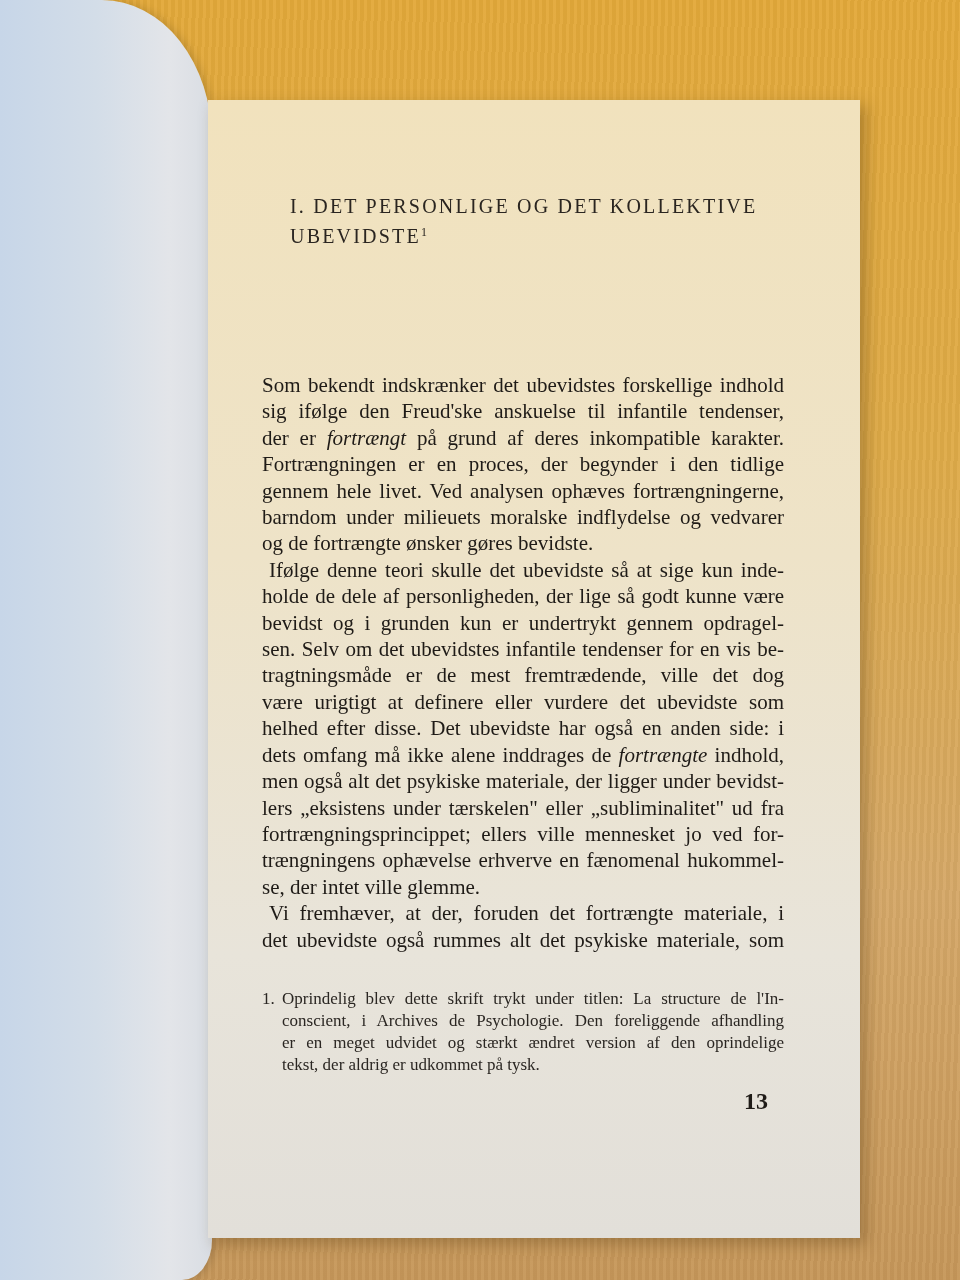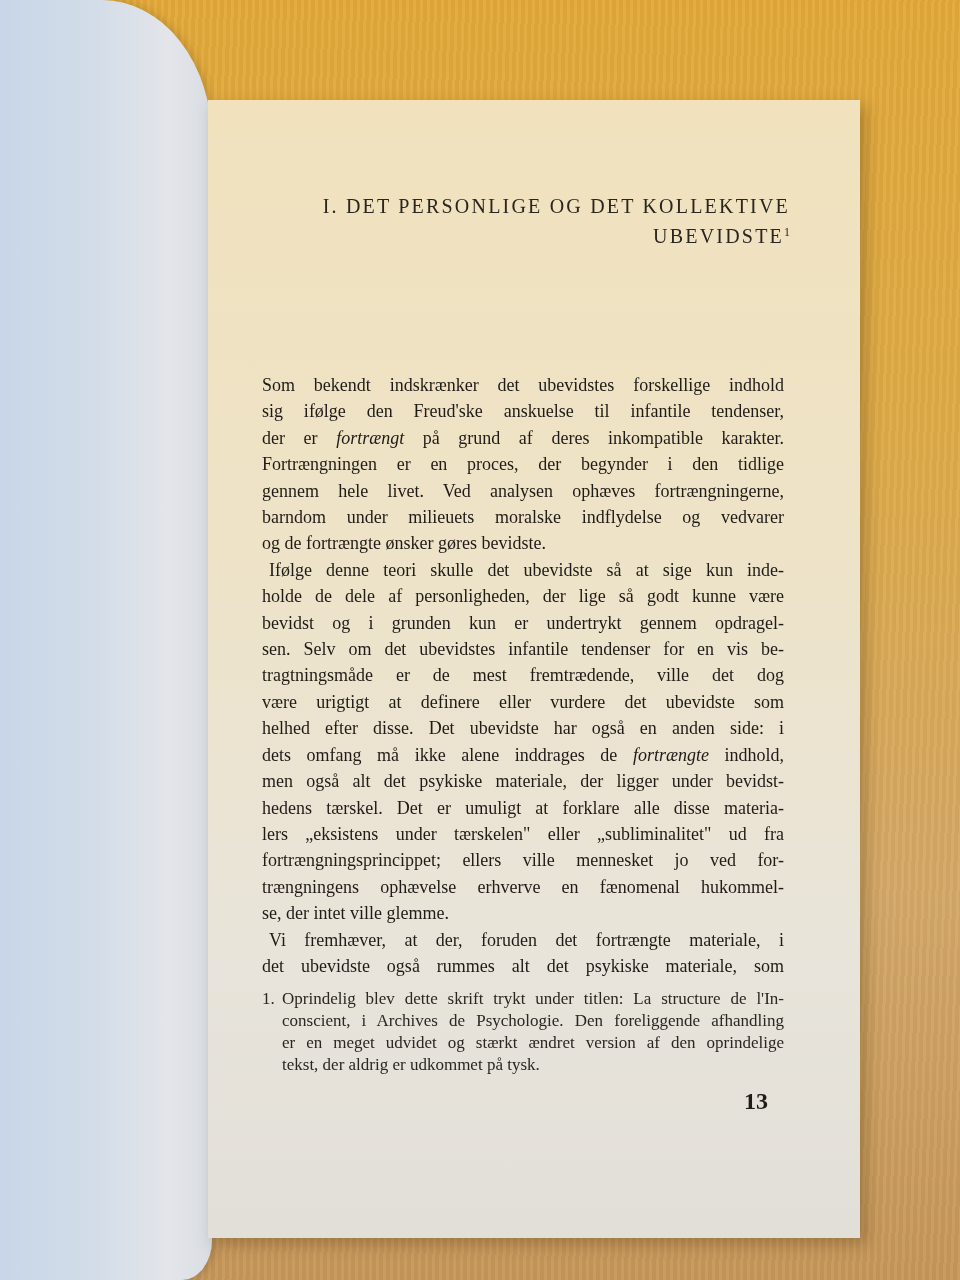--- a/index.html
+++ b/index.html
@@ -19,27 +19,27 @@
   }
   .left-page {
     position: absolute; left: 0; top: 0; width: 212px; height: 1280px;
     background: linear-gradient(90deg, #c7d6e8 0%, #d3dde8 45%, #e3e5e9 80%, #d9dde3 100%);
     border-top-right-radius: 110px 140px;
     border-bottom-right-radius: 30px 40px;
     box-shadow: 3px 0 8px rgba(0,0,0,0.15);
   }
   .chapter-title {
     position: absolute; left: 290px; top: 193px; width: 500px;
-    text-align: right; color: #2a2520;
+    text-align: left; color: #2a2520;
     font-size: 20px; letter-spacing: 2.2px; line-height: 26px;
   }
   .chapter-title sup { font-size: 12px; letter-spacing: 0; vertical-align: 7px; }
   .body-text {
     position: absolute; left: 262px; top: 372px; width: 522px;
-    color: #1f1b17; font-size: 18px; line-height: 26.4px;
+    color: #1f1b17; font-size: 21px; line-height: 26.4px;
     text-align: justify; text-align-last: justify;
   }
   .line { display: block; white-space: nowrap; text-align: justify; text-align-last: justify; }
   .line.last { text-align-last: left; }
   .line.indent { padding-left: 7px; }
   .fn {
     position: absolute; left: 262px; top: 988px; width: 522px;
     color: #2a2622; font-size: 17px; line-height: 22px;
   }
   .fn .line { padding-left: 20px; }
@@ -74,21 +74,20 @@
   <span class="line last">og de fortrængte ønsker gøres bevidste.</span>
   <span class="line indent">Ifølge denne teori skulle det ubevidste så at sige kun inde-</span>
   <span class="line">holde de dele af personligheden, der lige så godt kunne være</span>
   <span class="line">bevidst og i grunden kun er undertrykt gennem opdragel-</span>
   <span class="line">sen. Selv om det ubevidstes infantile tendenser for en vis be-</span>
   <span class="line">tragtningsmåde er de mest fremtrædende, ville det dog</span>
   <span class="line">være urigtigt at definere eller vurdere det ubevidste som</span>
   <span class="line">helhed efter disse. Det ubevidste har også en anden side: i</span>
   <span class="line"><span>dets omfang må ikke alene inddrages de </span><em>fortrængte</em><span> indhold,</span></span>
   <span class="line">men også alt det psykiske materiale, der ligger under bevidst-</span>
-  <span class="line">hedens tærskel. Det er umuligt at forklare alle disse materia-</span>
   <span class="line">lers „eksistens under tærskelen" eller „subliminalitet" ud fra</span>
   <span class="line">fortrængningsprincippet; ellers ville mennesket jo ved for-</span>
   <span class="line">trængningens ophævelse erhverve en fænomenal hukommel-</span>
   <span class="line last">se, der intet ville glemme.</span>
   <span class="line indent">Vi fremhæver, at der, foruden det fortrængte materiale, i</span>
   <span class="line">det ubevidste også rummes alt det psykiske materiale, som</span>
 </div>
 
 <div class="fn">
   <span class="line first"><span class="fn-num">1.</span><span>Oprindelig blev dette skrift trykt under titlen: La structure de l'In-</span></span>

